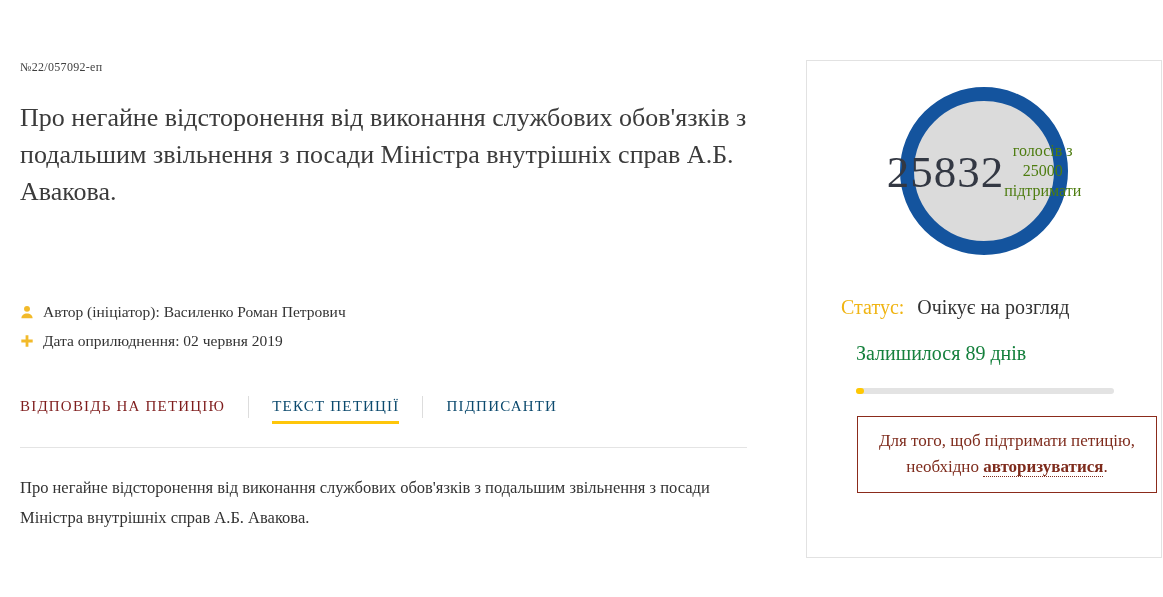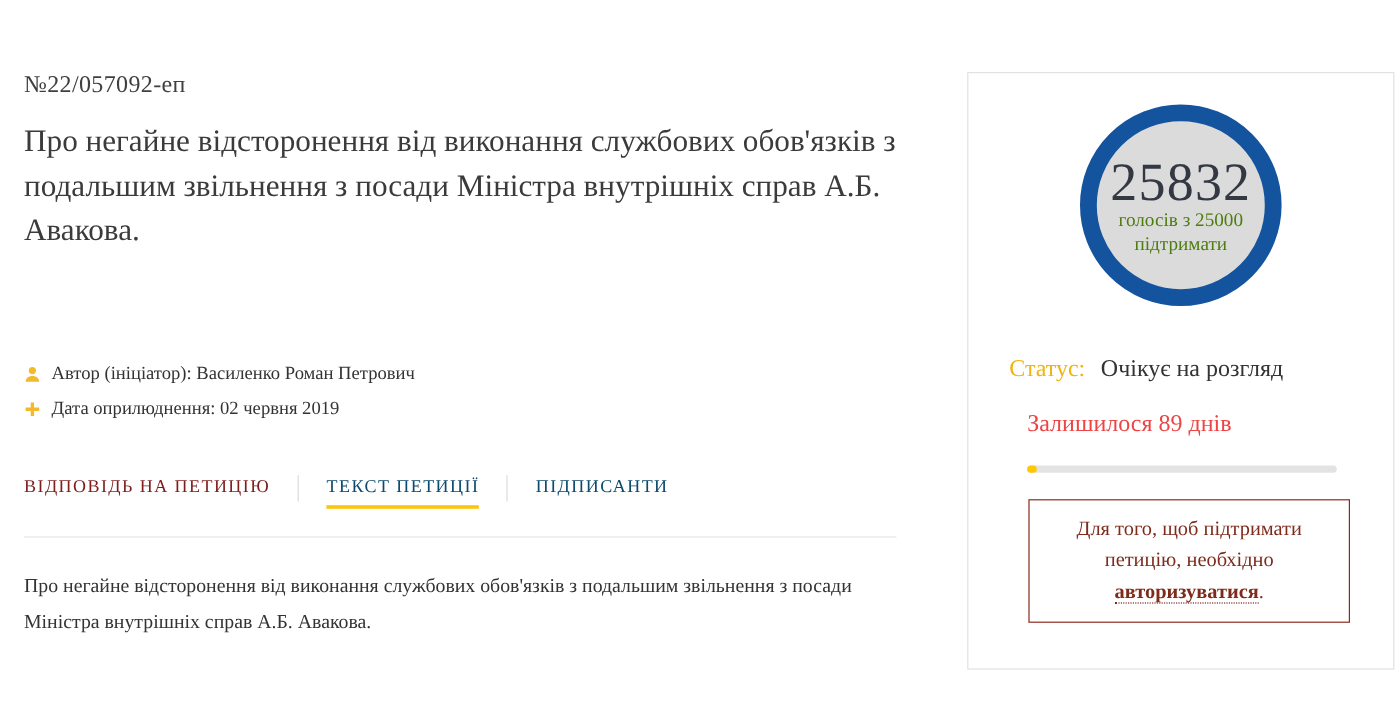--- a/index.html
+++ b/index.html
@@ -10,21 +10,21 @@
     font-family: "Liberation Serif", "DejaVu Serif", serif;
     color: #333333;
     overflow: hidden;
   }
 
   
   .main-col { position: absolute; left: 20px; top: 0; width: 730px; }
 
   .petition-number {
     position: absolute; top: 60px; left: 0;
-    font-size: 20px; color: #3f3f3f; letter-spacing: .3px;
+    font-size: 12px; color: #3f3f3f; letter-spacing: .3px;
   }
 
   .petition-title {
     position: absolute; top: 99px; left: 0; width: 730px;
     font-size: 26px; line-height: 37px; font-weight: 400; color: #3b3b3b;
   }
 
   .meta { position: absolute; top: 303px; left: 0; }
   .meta-row { display: flex; align-items: center; margin-bottom: 11px; }
   .meta-icon { width: 14px; height: 14px; margin-right: 9px; flex: 0 0 auto; }
@@ -62,46 +62,46 @@
   
   .vote-card {
     position: absolute; left: 806px; top: 60px; width: 356px; height: 498px;
     background: #ffffff; border: 1px solid #e2e2e2;
   }
 
   .vote-circle {
     position: absolute; left: 50%; top: 26px; transform: translateX(-50%);
     width: 168px; height: 168px; border-radius: 50%;
     background: #dbdbdb; border: 14px solid var(--circle-blue);
-    display: flex; flex-direction: column; align-items: center; justify-content: center;
+    display: flex; flex-direction: row; align-items: center; justify-content: center;
     text-align: center;
   }
   .vote-count {
     font-size: 45px; line-height: 44px; color: #333843; letter-spacing: 1px;
     margin-top: 2px;
   }
   .vote-caption { font-size: 16px; line-height: 20px; color: #4d7c0f; }
   .vote-caption span { display: block; }
 
   .status-row { position: absolute; left: 34px; top: 235px; font-size: 20px; }
   .status-label { color: var(--gold); margin-right: 13px; }
   .status-value { color: #333333; }
 
-  .days-left { position: absolute; left: 49px; top: 281px; font-size: 20px; color: #ef4444; }
+  .days-left { position: absolute; left: 49px; top: 281px; font-size: 20px; color: #15803d; }
 
   .progress-track {
     position: absolute; left: 49px; top: 327px; width: 258px; height: 6px;
     background: #e3e3e3; border-radius: 3px;
   }
   .progress-fill {
     height: 6px; background: var(--bright-yellow); border-radius: 3px;
   }
 
   .auth-box {
-    position: absolute; left: 50px; top: 355px; width: 268px;
+    position: absolute; left: 50px; top: 355px; width: 300px;
     border: 1px solid #8b2b1b; color: #7e2b1c;
     font-size: 17px; line-height: 26px; text-align: center;
     padding: 11px 18px 12px 18px;
   }
   .auth-link {
     font-weight: 700; color: #7e2b1c; text-decoration: none;
     border-bottom: 1px dotted #7e2b1c; cursor: pointer;
   }
 
   :root {

